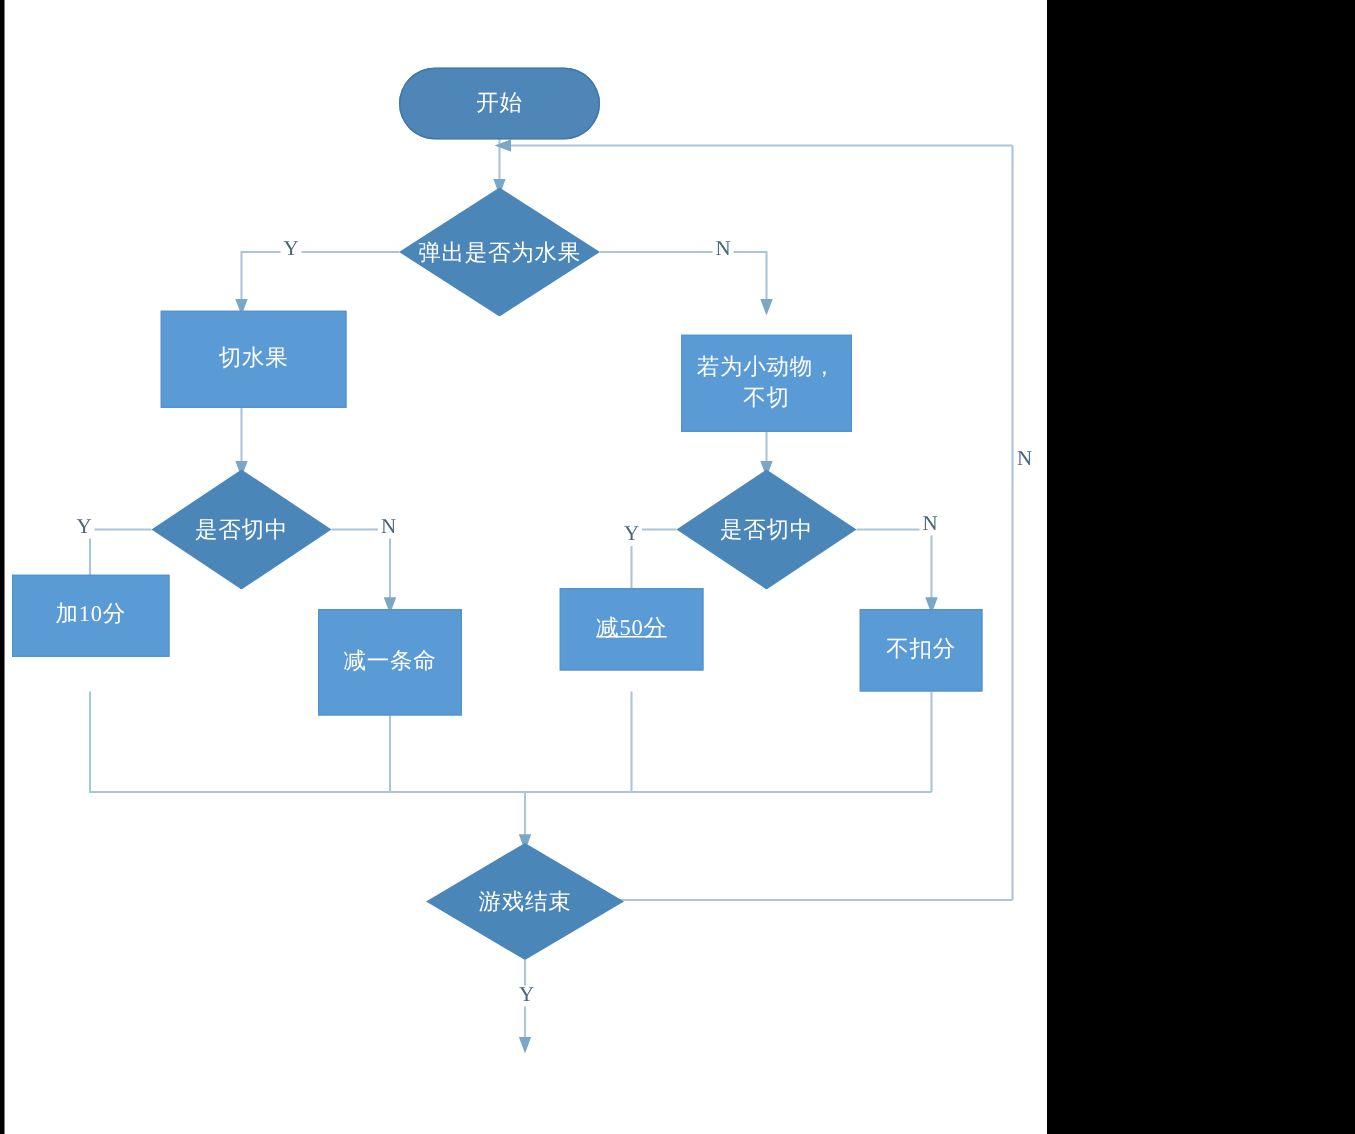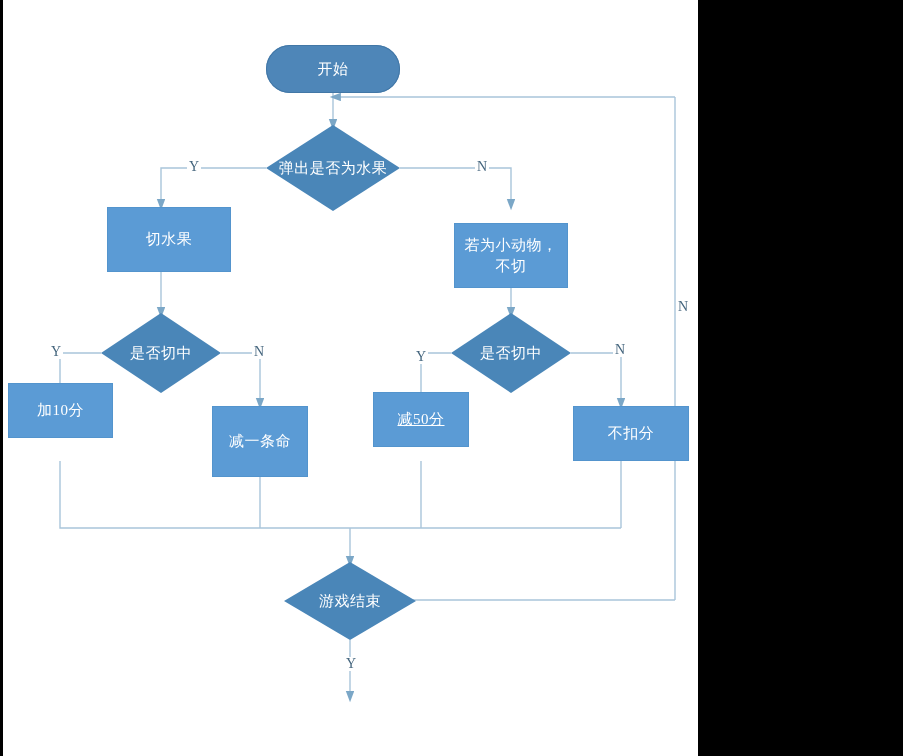--- a/index.html
+++ b/index.html
@@ -182,21 +182,21 @@
       </svg>
       <div class="decision-label">是否切中</div>
     </div>
 
     <div class="node process" style="left:5px; top:383px; width:105px; height:55px;">加10分</div>
 
     <div class="node process" style="left:209px; top:406px; width:96px; height:71px;">减一条命</div>
 
     <div class="node process" style="left:370px; top:392px; width:96px; height:55px;text-decoration:underline;">减50分</div>
 
-    <div class="node process" style="left:570px; top:406px; width:116px; height:55px;">不扣分</div>
+    <div class="node process" style="left:570px; top:406px; width:82px; height:55px;">不扣分</div>
 
     <div class="decision-wrap" style="left:281px; top:562px; width:132px; height:78px;">
       <svg width="132" height="78" viewBox="0 0 132 78">
         <polygon points="66,0 132,39 66,78 0,39" fill="#4A86B8"></polygon>
       </svg>
       <div class="decision-label">游戏结束</div>
     </div>
 
 
   </div>

